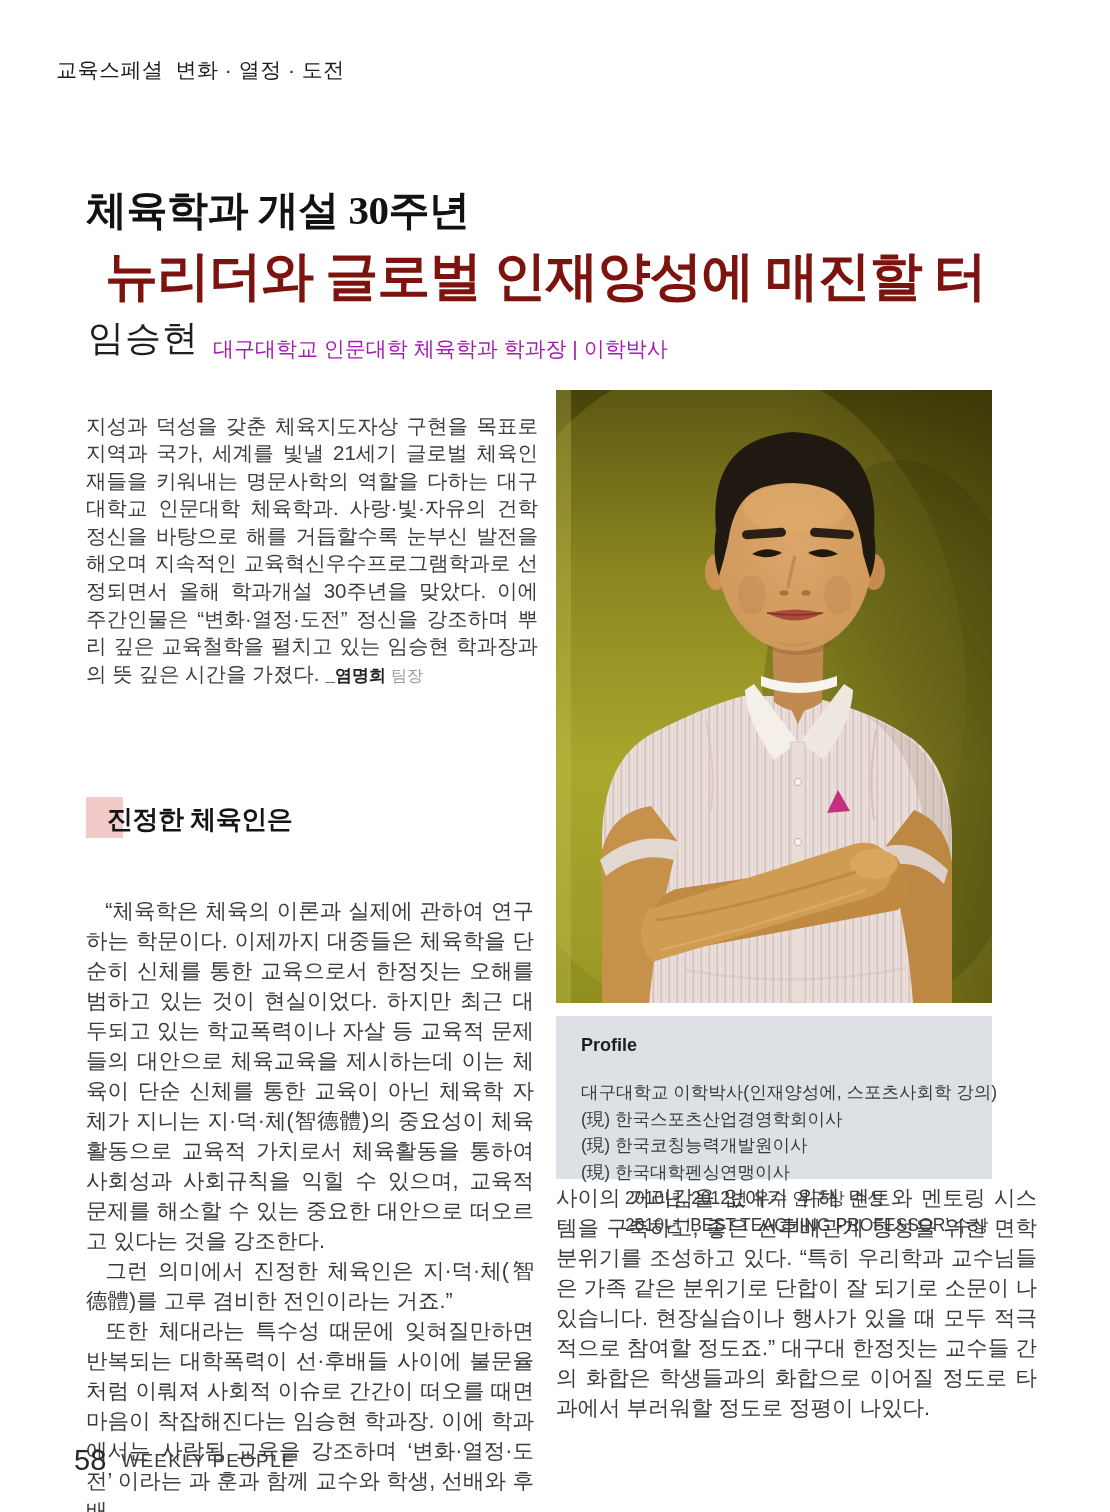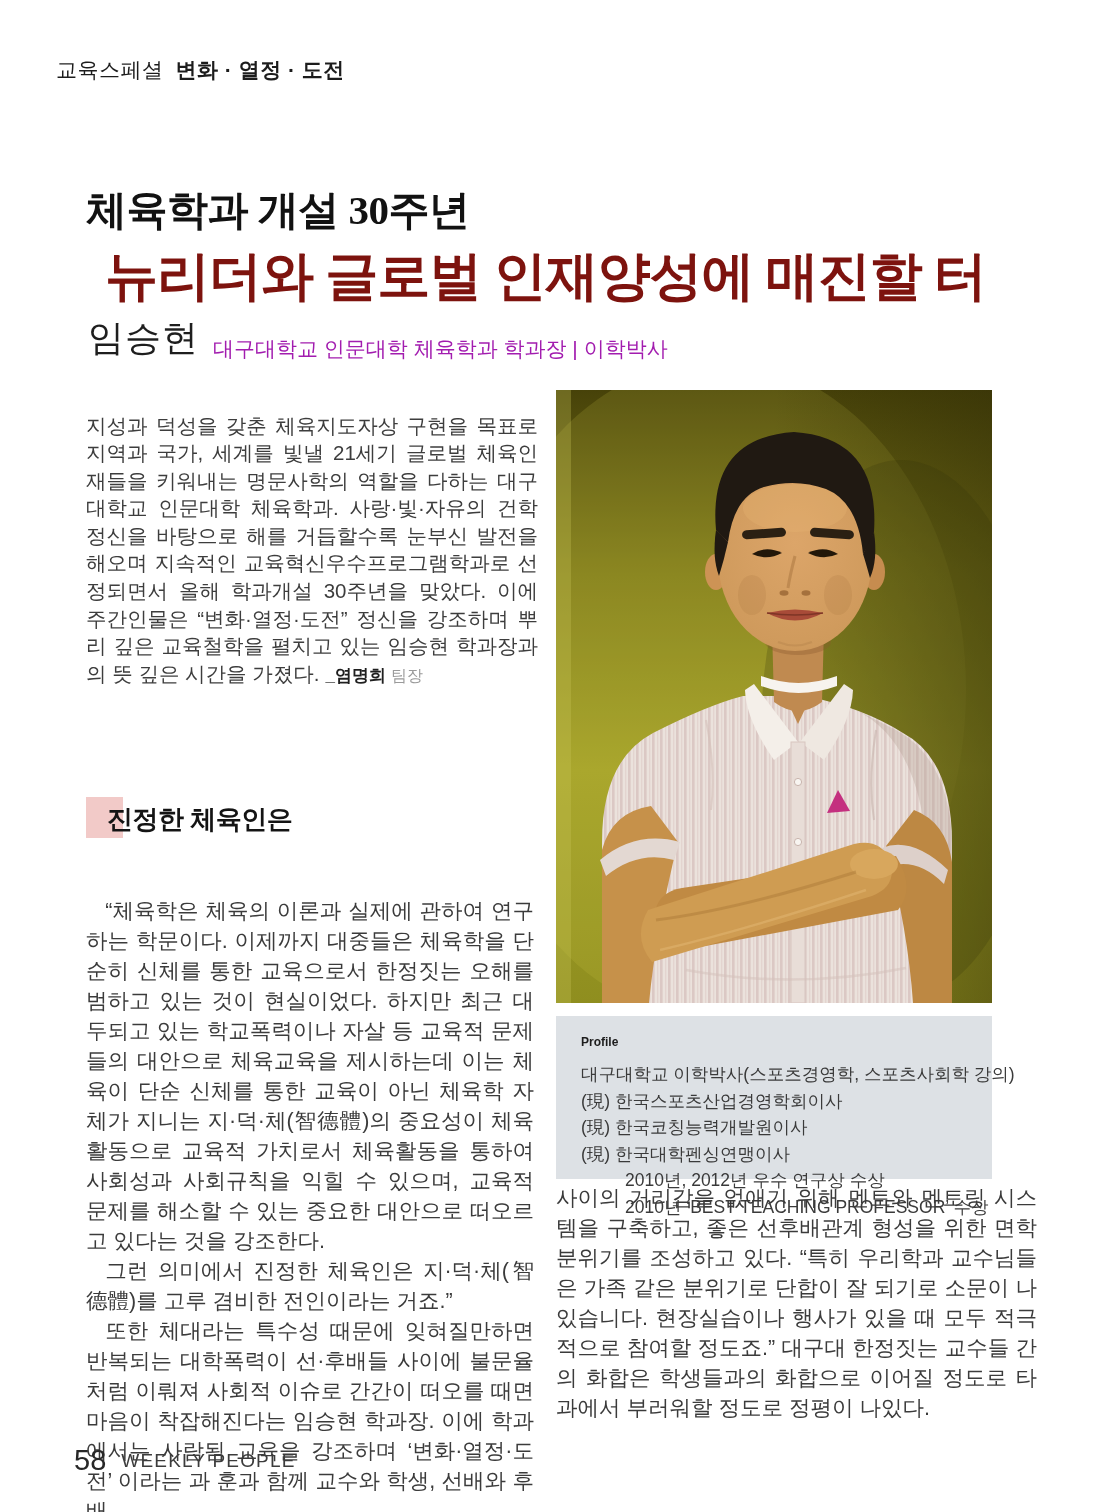--- a/index.html
+++ b/index.html
@@ -4,21 +4,21 @@
 <style>
   html,body{margin:0;padding:0;background:#e8e8e8;}
   .page{
     position:relative;width:1110px;height:1512px;background:#ffffff;
     font-family:"Liberation Sans","DejaVu Sans",sans-serif;overflow:hidden;
     margin:0 auto;color:#222;
   }
   
   .kicker{position:absolute;left:56px;top:56px;font-size:21px;color:#1c1c1c;letter-spacing:0.5px;}
   .kicker .lab{font-weight:400;margin-right:12px;}
-  .kicker .tag{font-weight:700;text-align:right;}
+  .kicker .tag{font-weight:400;text-align:right;}
   
   .eyebrow{
     position:absolute;left:86px;top:183px;font-size:41px;font-weight:800;color:#121212;
     font-family:"Liberation Serif","DejaVu Serif",serif;letter-spacing:-0.5px;
   }
   .headline{
     position:absolute;left:84px;top:241px;font-size:53px;font-weight:800;color:#7d130e;
     font-family:"Liberation Serif","DejaVu Serif",serif;letter-spacing:-1px;white-space:nowrap;margin-left:21px;
   }
   .byline{position:absolute;left:88px;top:314px;display:flex;align-items:flex-end;}
@@ -31,21 +31,21 @@
   }
   .intro .reporter{font-weight:700;font-size:17px;color:#1f1f1f;margin-left:6px;}
   .intro .reporter-title{font-size:16px;color:#9a9a9a;margin-left:5px;}
   
   .photo{position:absolute;left:556px;top:390px;width:436px;height:613px;}
   
   .profile-box{
     position:absolute;left:556px;top:1016px;width:436px;height:163px;
     background:#dde1e5;box-sizing:border-box;padding:19px 16px 0 25px;
   }
-  .profile-title{font-weight:700;font-size:12px;color:#1d1d1d;margin-bottom:12px;}
+  .profile-title{font-weight:700;font-size:18px;color:#1d1d1d;margin-bottom:23px;}
   .profile-line{font-size:17.5px;line-height:26.5px;color:#3a3a3a;white-space:nowrap;}
   .profile-line.indented{padding-left:44px;}
   
   .hl-square{position:absolute;left:86px;top:797px;width:37px;height:41px;background:#f2cac8;}
   .section-heading{
     position:absolute;left:107px;top:801px;font-size:26px;font-weight:700;
     line-height:37px;color:#141414;letter-spacing:-0.5px;
   }
   
   .col{font-size:21.5px;line-height:30px;color:#3b3b3b;text-align:justify;}
@@ -164,21 +164,21 @@
       <ellipse cx="250" cy="203" rx="4.5" ry="2.8" fill="#a5713d"></ellipse>
 
       <path d="M211,223 Q239,216 267,223 Q239,238 211,223 Z" fill="#a84b38"></path>
       <path d="M211,223 Q239,227 267,223" stroke="#7e3526" stroke-width="1.6" fill="none"></path>
       <path d="M222,252 Q239,259 256,252" stroke="#bd8a50" stroke-width="2" fill="none" opacity="0.6"></path>
     </svg>
   </div>
 
   <div class="profile-box">
     <div class="profile-title">Profile</div>
-    <div class="profile-line">대구대학교 이학박사(스포츠경영학, 스포츠사회학 강의)</div>
+    <div class="profile-line">대구대학교 이학박사(인재양성에, 스포츠사회학 강의)</div>
     <div class="profile-line">(現) 한국스포츠산업경영학회이사</div>
     <div class="profile-line">(現) 한국코칭능력개발원이사</div>
     <div class="profile-line">(現) 한국대학펜싱연맹이사</div>
     <div class="profile-line indented">2010년, 2012년 우수 연구상 수상</div>
     <div class="profile-line indented">2010년 ‘BEST TEACHING PROFESSOR’ 수상</div>
   </div>
 
   <div class="hl-square"></div>
   <div class="section-heading">
     <div>진정한 체육인은</div>

